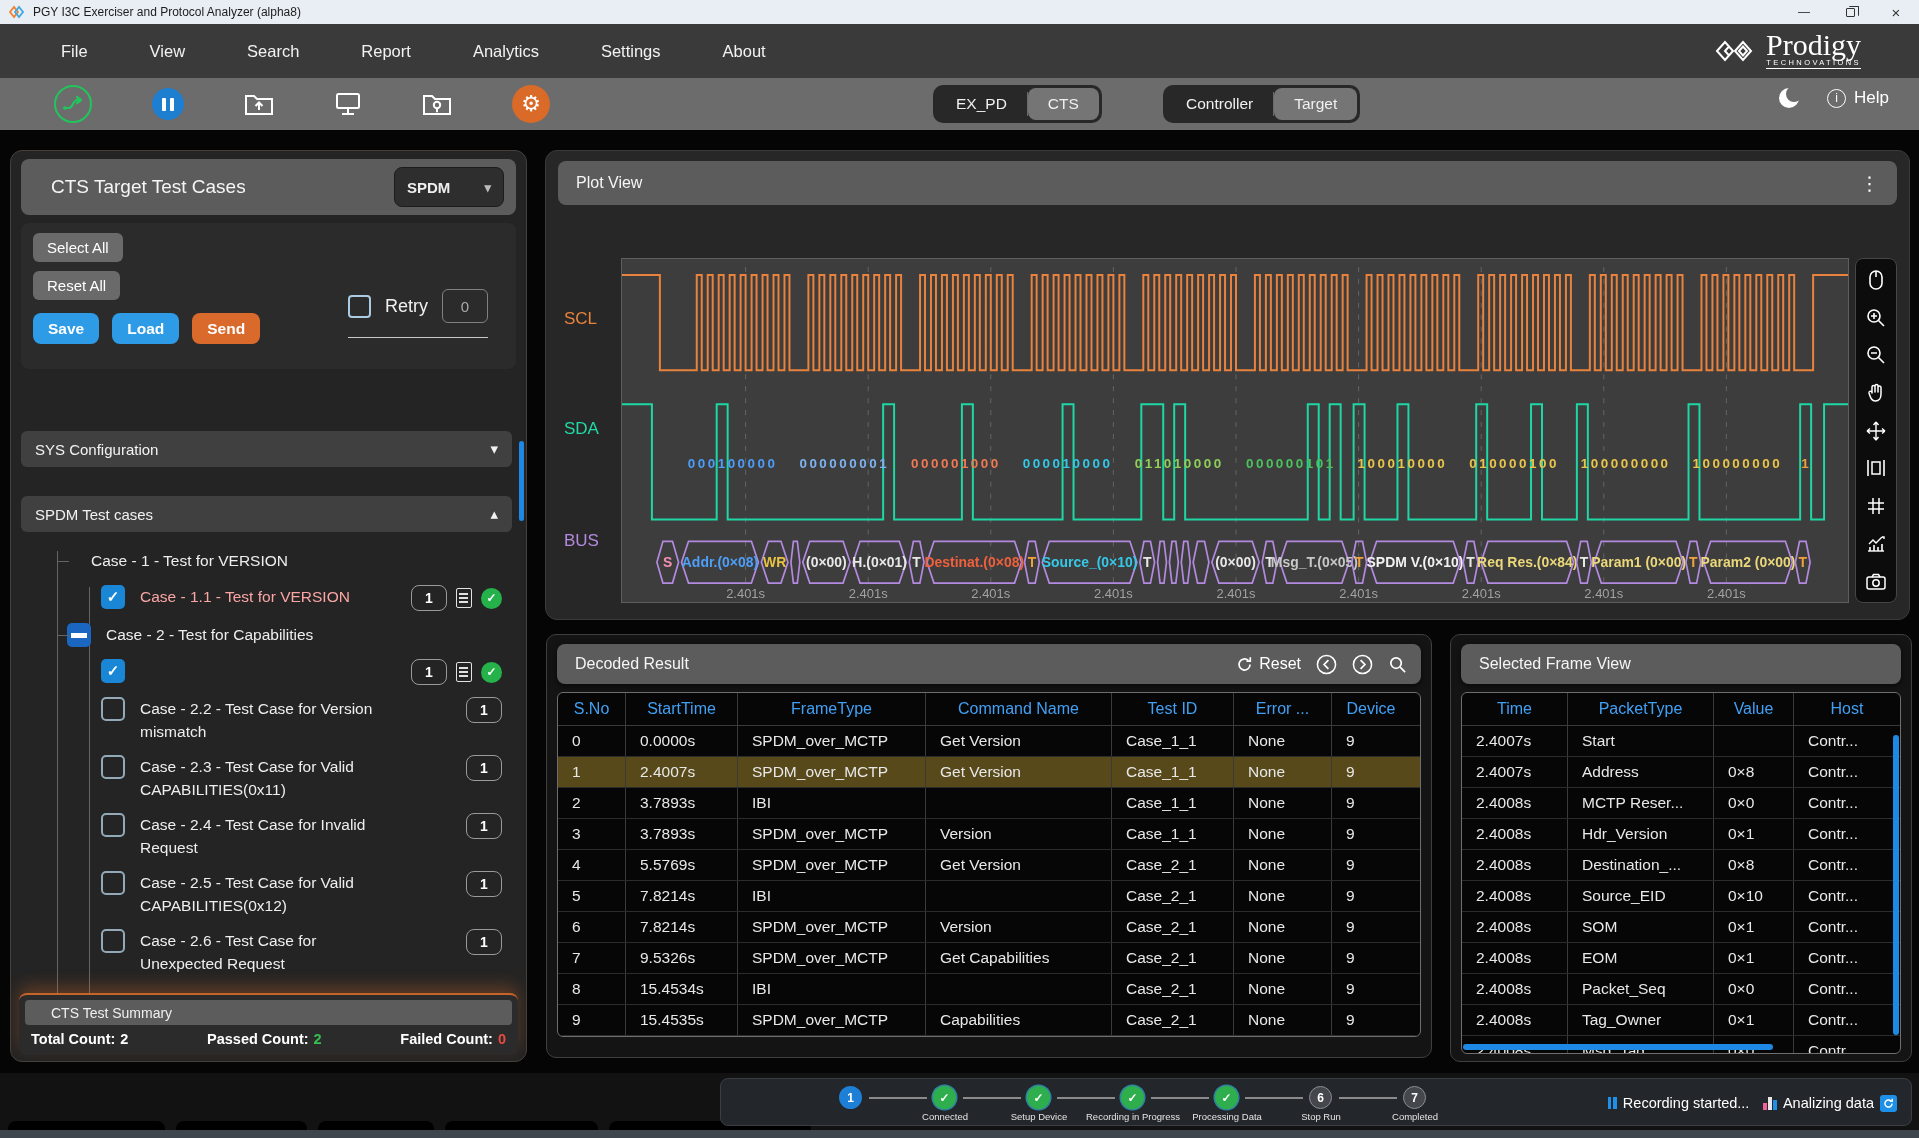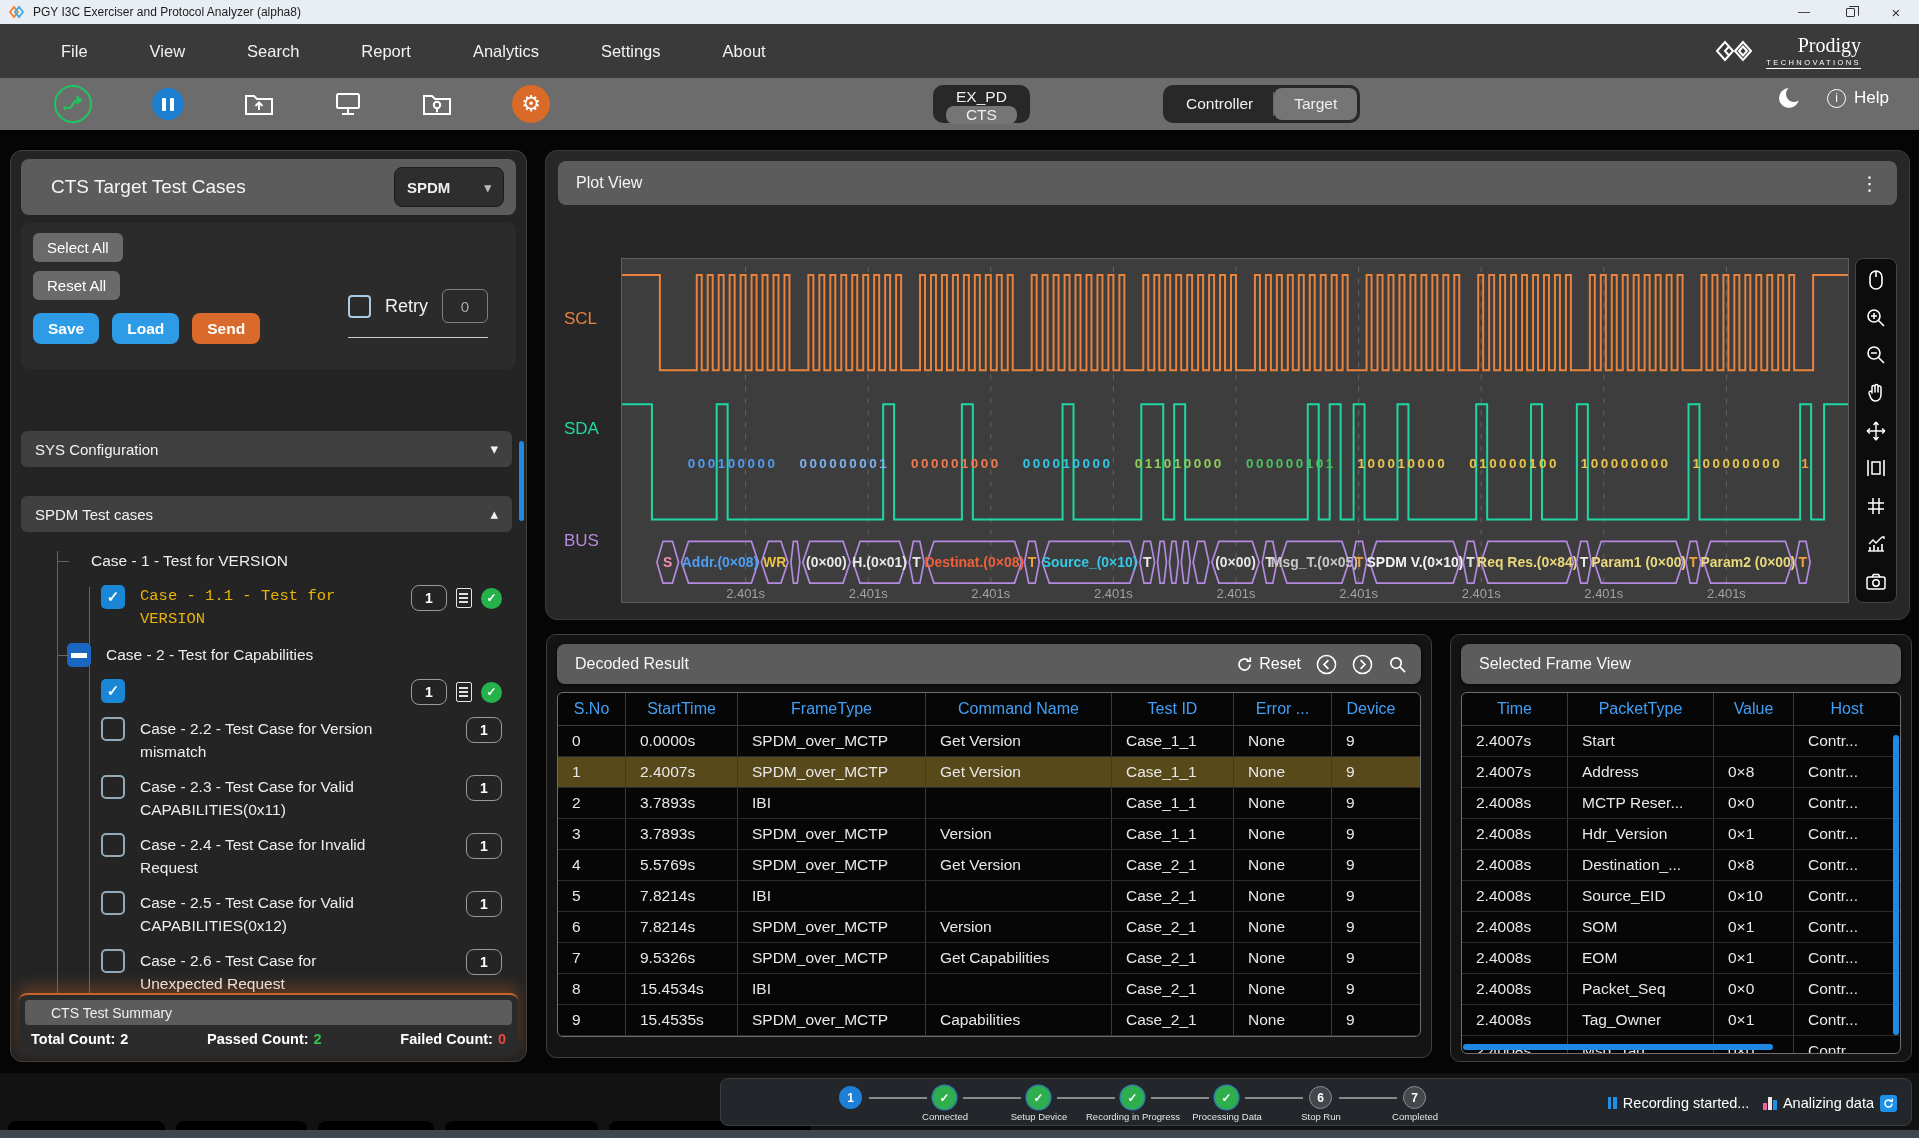--- a/index.html
+++ b/index.html
@@ -14,36 +14,36 @@
   .win-btn{width:46px;height:100%;display:flex;align-items:center;justify-content:center;color:#333;font-size:12px;}
   .max-glyph{width:9px;height:9px;border:1px solid #333;border-radius:1px;position:relative;}
   .max-glyph:before{content:"";position:absolute;left:2px;top:-3px;width:9px;height:9px;border:1px solid #333;border-left:none;border-bottom:none;border-radius:1px;}
 
   
   .menubar{position:absolute;left:0;top:24px;width:1919px;height:54px;background:#3a3a3a;display:flex;align-items:center;}
   .menu-items{display:flex;margin-left:30px;}
   .menu-item{padding:0 31px;font-size:16.5px;color:#f2f2f2;line-height:54px;cursor:default;}
   .brand{margin-left:auto;margin-right:58px;display:flex;align-items:center;gap:10px;}
   .brand-stack{display:flex;flex-direction:column;align-items:flex-end;border-bottom:1.5px solid #fff;padding-bottom:1px;}
-  .brand-name{font-family:"Liberation Serif",serif;font-size:20px;color:#fff;line-height:24px;}
+  .brand-name{font-family:"Liberation Serif",serif;font-size:30px;color:#fff;line-height:24px;}
   .brand-sub{font-size:7.5px;color:#fff;letter-spacing:2.4px;margin-top:1px;}
 
   
   .iconbar{position:absolute;left:0;top:78px;width:1919px;height:52px;background:#6c6c6c;}
   .tool-icons{position:absolute;left:54px;top:6px;display:flex;gap:60px;align-items:center;height:40px;}
   .circ{width:38px;height:38px;border-radius:50%;display:flex;align-items:center;justify-content:center;}
   .exerc{border:2.5px solid #21c55e;}
   .pausec{width:32px;height:32px;background:#1e7fd0;}
   .pausec .bar{width:4px;height:13px;background:#fff;margin:0 2px;border-radius:1px;}
   .gearc{width:38px;height:38px;background:#d96a28;color:#fff;font-size:22px;}
   .seg{position:absolute;top:7px;height:38px;background:#282828;border-radius:10px;display:flex;align-items:center;padding:3px;}
   .seg .opt{color:#f0f0f0;font-size:15.5px;padding:0 20px;height:32px;display:flex;align-items:center;border-radius:8px;}
   .seg .divider{width:1px;height:24px;background:#6a6a6a;}
   .seg .opt.sel{background:#757575;}
-  .seg1{left:933px;flex-direction:column;}
+  .seg1{left:933px;}
   .seg2{left:1163px;}
   .right-tools{position:absolute;right:30px;top:8px;display:flex;align-items:center;gap:26px;}
   .help{display:flex;align-items:center;gap:8px;color:#fff;font-size:17px;}
   .info-circ{width:19px;height:19px;border:1.6px solid #fff;border-radius:50%;display:flex;align-items:center;justify-content:center;font-size:12px;color:#fff;}
 
   
   .left-panel{position:absolute;left:10px;top:150px;width:517px;height:912px;background:#242424;border:1px solid #46403a;border-radius:12px;overflow:hidden;}
   .lp-title{position:absolute;left:10px;top:8px;right:10px;height:56px;background:#5c5c5c;border-radius:8px;display:flex;align-items:center;}
   .lp-title .t{margin-left:30px;font-size:19px;color:#f5f5f5;}
   .dd{position:absolute;right:12px;top:8px;width:110px;height:40px;background:#2e2e2e;border:1px solid #1c1c1c;border-radius:8px;display:flex;align-items:center;justify-content:space-between;padding:0 12px;color:#eee;font-size:15px;font-weight:bold;}
@@ -68,21 +68,21 @@
   .trunk2{left:68px;top:44px;bottom:0;}
   .tree-row{position:relative;display:flex;align-items:flex-start;padding:6px 0 6px 46px;min-height:36px;}
   .tree-row.lvl1{padding-left:80px;}
   .tree-row.lvl0:before{content:"";position:absolute;left:36px;top:18px;width:12px;height:1px;background:#646464;}
   .cb{width:24px;height:24px;border-radius:5px;flex:0 0 auto;margin-right:15px;display:flex;align-items:center;justify-content:center;margin-top:0px;}
   .cb.checked{background:#1a86d6;color:#fff;font-size:15px;font-weight:bold;}
   .cb.unchecked{border:2.5px solid #92a9b8;background:transparent;}
   .cb.indeterminate{background:#1a66c0;}
   .cb .indet{width:16px;height:5px;background:#fff;}
   .tree-label{color:#eee;font-size:15.5px;line-height:23px;max-width:256px;}
-  .tree-label.green{color:#eab308;font-family:Liberation Mono, monospace;}
+  .tree-label.green{color:#fca5a5;}
   .row-right{margin-left:auto;display:flex;align-items:center;gap:9px;margin-right:14px;margin-top:0px;}
   .count{min-width:36px;height:26px;border:1.5px solid #9a9a9a;border-radius:8px;color:#fff;font-size:14px;font-weight:bold;display:flex;align-items:center;justify-content:center;}
   .doc{width:16px;height:20px;border:1.6px solid #e2e2e2;border-radius:2px;position:relative;}
   .doc:before{content:"";position:absolute;left:2px;top:4px;width:9px;height:1.5px;background:#e2e2e2;box-shadow:0 4px 0 #e2e2e2,0 8px 0 #e2e2e2;}
   .pass{width:21px;height:21px;border-radius:50%;background:#26b24b;color:#fff;font-size:12px;font-weight:bold;display:flex;align-items:center;justify-content:center;}
   .summary{position:absolute;left:8px;right:8px;bottom:6px;height:62px;background:#2b2b2b;border-radius:8px;border-top:2px solid rgba(226,112,42,.85);box-shadow:0 -7px 16px rgba(226,112,42,.30);}
   .summary-head{margin:5px 6px 0 6px;height:25px;background:#5c5c5c;border-radius:4px;display:flex;align-items:center;padding-left:26px;color:#f0f0f0;font-size:14px;}
   .summary-row{display:flex;justify-content:space-between;padding:6px 12px 0 12px;font-size:14.5px;font-weight:bold;color:#fff;}
   .green-val{color:#35c04f;margin-left:5px;}
   .red-val{color:#e84a42;margin-left:5px;}

